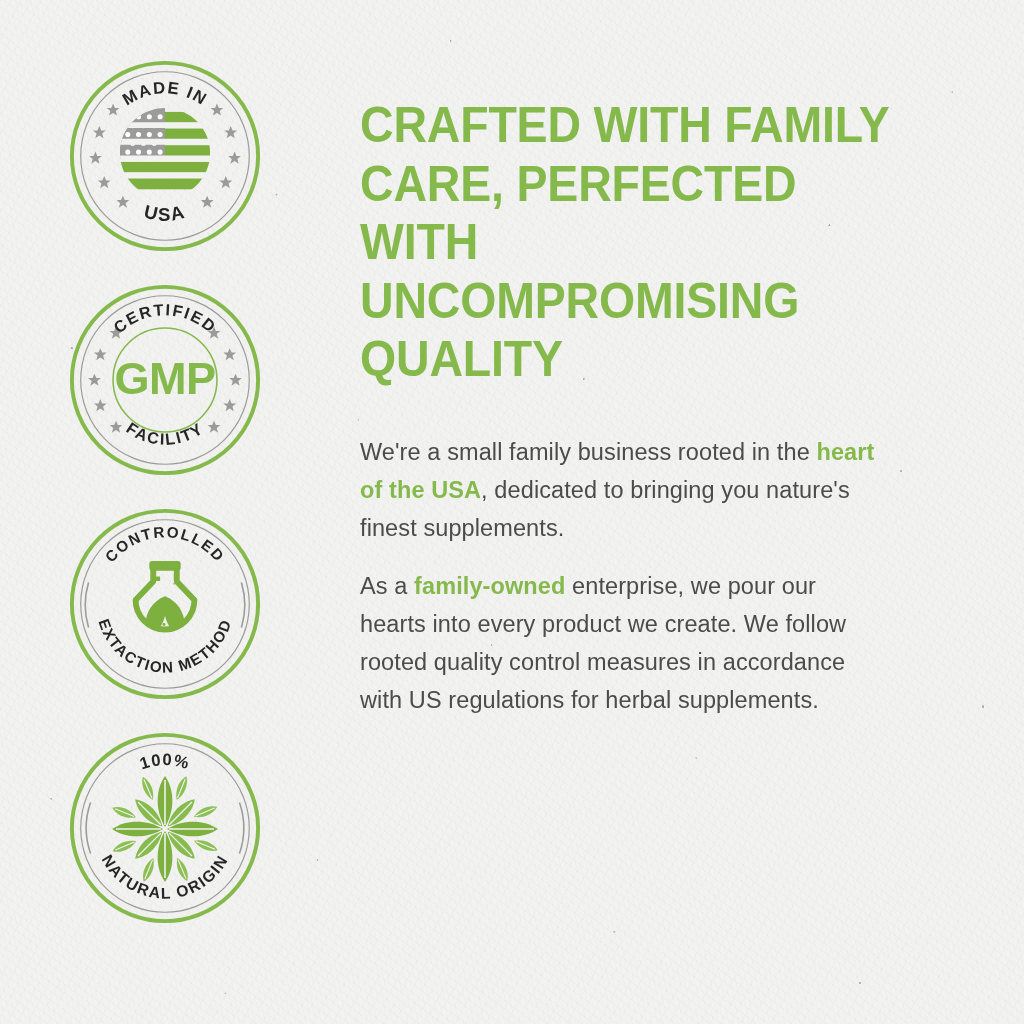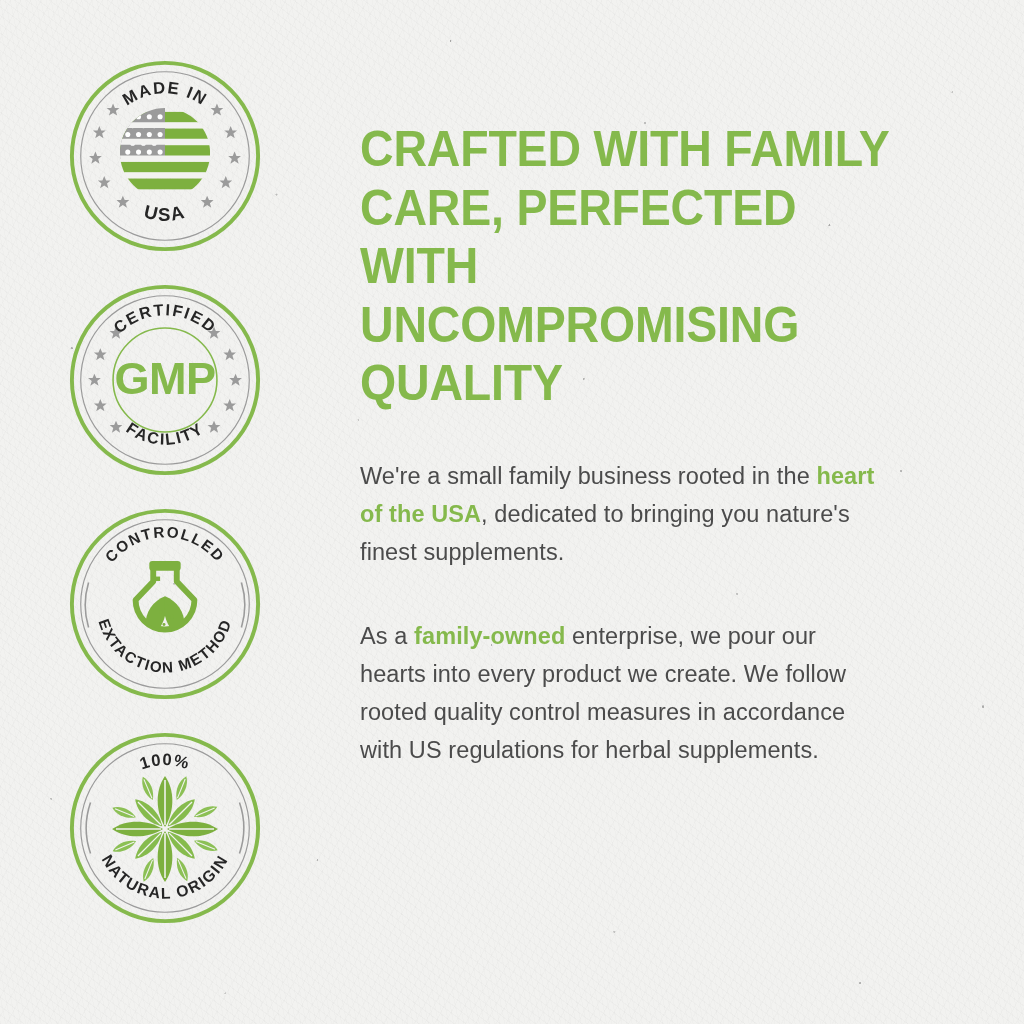--- a/index.html
+++ b/index.html
@@ -73,21 +73,21 @@
     align-items: center;
     gap: 28px;
     flex: 0 0 330px;
   }
 
   .badge { width: 196px; height: 196px; display: block; }
 
   #content-column {
     position: relative;
     flex: 1 1 auto;
-    padding: 120px 90px 0 30px;
+    padding: 96px 90px 0 30px;
   }
 
   #headline {
     color: #85b94c;
     font-family: "Liberation Sans Narrow", "Liberation Sans", sans-serif;
     font-size: 50px;
     font-weight: bold;
     line-height: 1.17;
     letter-spacing: -0.2px;
     text-transform: uppercase;
@@ -98,21 +98,21 @@
   }
 
   .body-paragraph {
     color: #4b4b4b;
     font-size: 23.5px;
     line-height: 1.62;
     letter-spacing: .1px;
     max-width: 520px;
     font-weight: 400;
   }
-  #paragraph-1 { margin-bottom: 46px; }
+  #paragraph-1 { margin-bottom: 20px; }
 
   .accent { color: #85b94c; font-weight: bold; }
 </style>
 </head>
 <body>
 
 <div id="paper-texture"></div>
 
 <div id="page">
 

